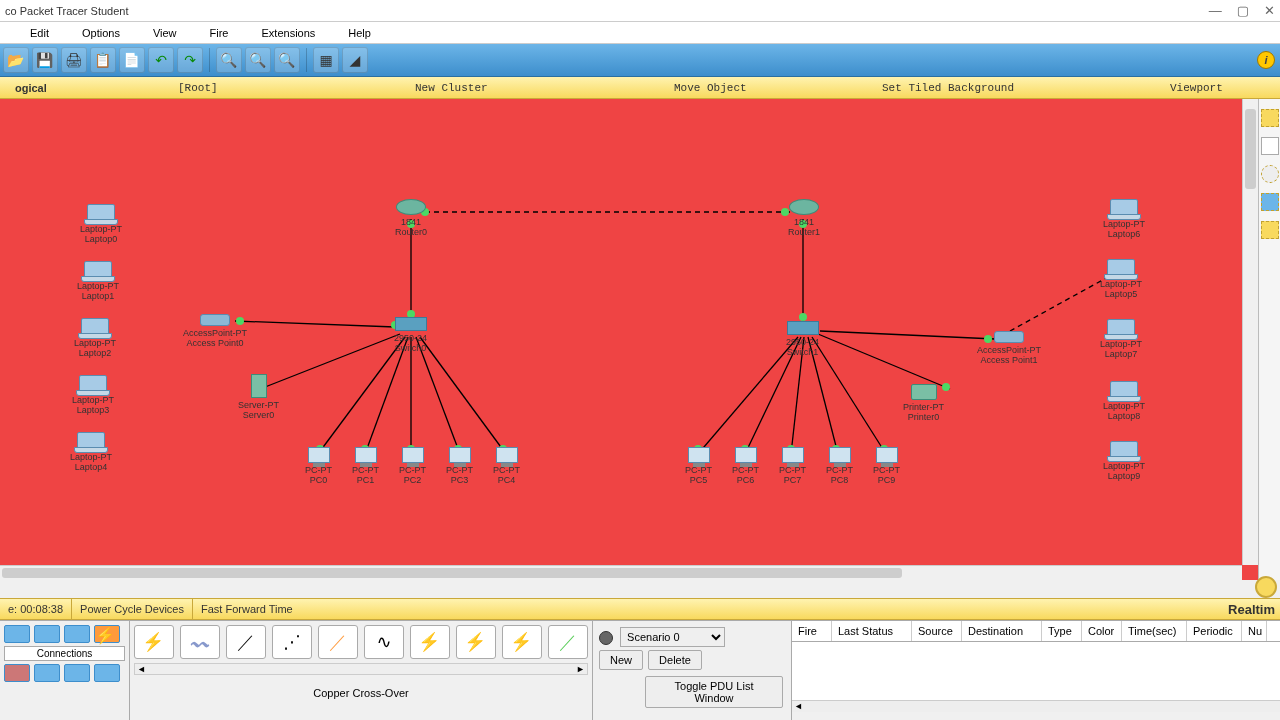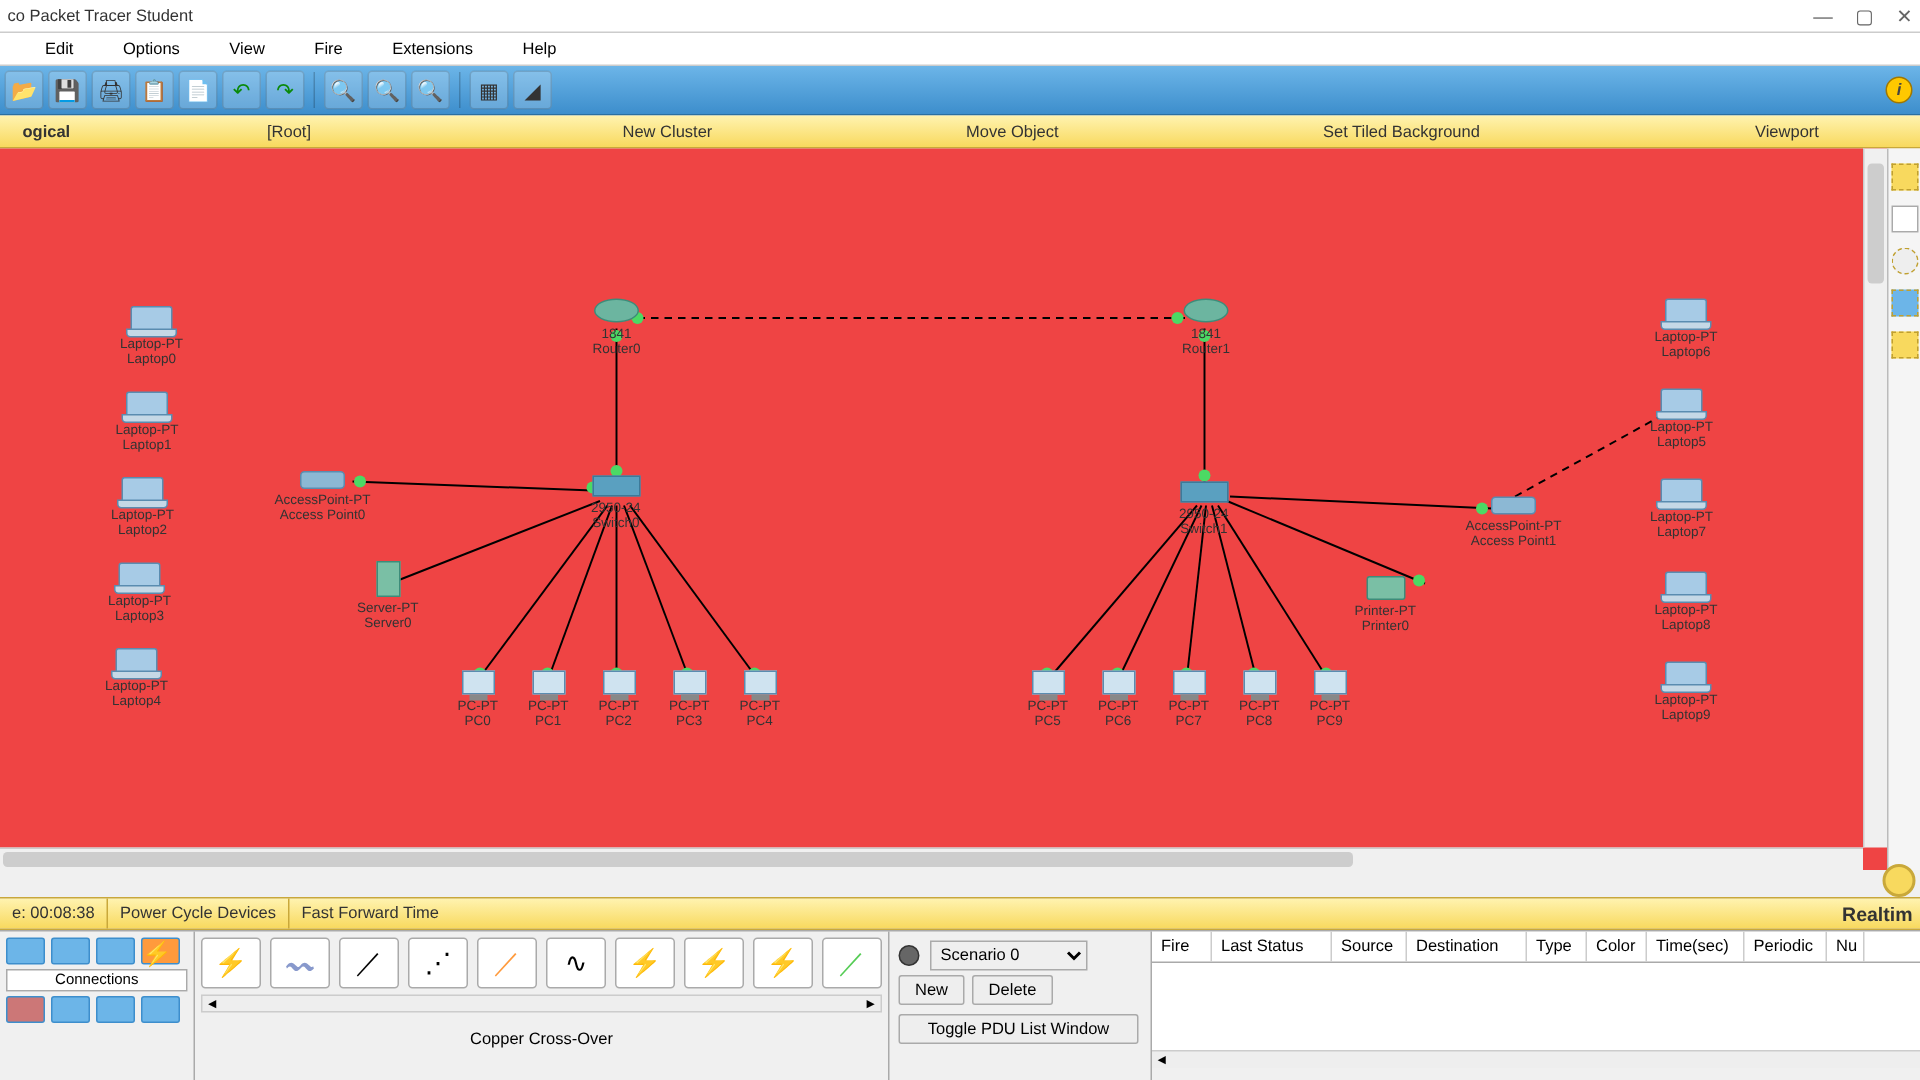--- a/index.html
+++ b/index.html
@@ -11,21 +11,21 @@
 .menubar { height: 22px; background: #fff; border-bottom: 1px solid #ccc; display: flex; align-items: center; padding: 0 5px; }
 .menubar span { font-size: 11px; color: #000; padding: 2px 8px; cursor: pointer; margin-left: 17px; }
 
 .toolbar { height: 33px; background: linear-gradient(#6cb5e8, #3d8ecc); border-bottom: 1px solid #2a6fa0; display: flex; align-items: center; padding: 0 3px; gap: 3px; position: relative; }
 .toolbar .tbtn { width: 26px; height: 26px; background: rgba(255,255,255,0.2); border: 1px solid rgba(0,0,0,0.15); border-radius: 3px; display: flex; align-items: center; justify-content: center; font-size: 14px; color: #333; }
 .toolbar .sep { width: 1px; height: 24px; background: rgba(0,0,0,0.2); margin: 0 3px; }
 .toolbar .info { position: absolute; right: 5px; width: 18px; height: 18px; border-radius: 50%; background: #ffc800; border: 1px solid #a07700; display: flex; align-items:center; justify-content:center; font-size: 11px; font-weight: bold; font-style: italic; color: #444; }
 
 .tabbar { height: 22px; background: linear-gradient(#fff3b0, #f8d95e); border-bottom: 1px solid #c9a83a; display: flex; align-items: center; font-size: 11px; color: #333; position: relative; }
 .tabbar .tab { padding: 0 15px; font-weight: bold; }
-.tabbar .mid { position: absolute; text-align: center; }
+.tabbar .mid { position: absolute; text-align: center; font-family: Liberation Mono, monospace; }
 
 .canvas { position: absolute; top: 99px; left: 0; right: 22px; bottom: 140px; background: #ef4444; overflow: hidden; }
 .canvas .node { position: absolute; text-align: center; font-size: 9px; color: #333; }
 .canvas .node .lbl { line-height: 10px; margin-top: 2px; }
 
 .rightpal { position: absolute; top: 99px; right: 0; width: 22px; bottom: 140px; background: #f5f5f5; border-left: 1px solid #bbb; }
 .rightpal .ic { width: 18px; height: 18px; margin: 10px auto; background: #f8d95e; border: 1px dashed #c0a030; }
 
 .vscroll { position: absolute; top: 99px; right: 22px; width: 16px; bottom: 155px; background: #f0f0f0; border-left: 1px solid #ccc; }
 .vscroll .thumb { position: absolute; top: 10px; left: 2px; right: 2px; height: 80px; background: #cdcdcd; border-radius: 3px; }
@@ -44,21 +44,21 @@
 .devlbl { font-size: 10px; text-align: center; border: 1px solid #aaa; background: #fff; padding: 1px; margin-bottom: 3px; }
 
 .connpal { flex: 0 0 450px; border-right: 1px solid #aaa; padding: 4px; }
 .connrow { display: flex; gap: 6px; margin-bottom: 4px; }
 .connbtn { width: 40px; height: 34px; background: #fff; border: 1px solid #aaa; border-radius: 3px; display: flex; align-items: center; justify-content: center; font-size: 18px; }
 .connname { font-size: 11px; text-align: center; margin-top: 12px; }
 
 .scenbox { flex: 0 0 155px; border-right: 1px solid #aaa; padding: 6px; font-size: 11px; }
 .scenbox select { width: 105px; font-size: 11px; border: 1px solid #aaa; padding: 2px; }
 .scenbox button { font-size: 11px; padding: 3px 10px; margin: 3px 2px 3px 0; background: #eee; border: 1px solid #aaa; border-radius: 2px; }
-.scenbox .wide { width: 160px; }
+.scenbox .wide { width: 138px; margin-left: 46px; }
 .scendot { display:inline-block; width:14px; height:14px; border-radius:50%; background:#666; border:1px solid #333; vertical-align:middle; margin-right:4px;}
 
 .pdutbl { flex: 1; overflow: hidden; font-size: 11px; }
 .pdutbl .hdr { display: flex; border-bottom: 1px solid #aaa; background: #fff; }
 .pdutbl .hdr span { padding: 4px 6px; border-right: 1px solid #ccc; }
 
 svg.topo { position: absolute; top: 0; left: 0; width: 100%; height: 100%; }
 .dash { stroke-dasharray: 5 4; }
 .link { stroke: #000; stroke-width: 1.3; }
 .dot { fill: #4cd964; }
@@ -109,21 +109,21 @@
   <div class="sep"></div>
   <div class="tbtn">▦</div>
   <div class="tbtn">◢</div>
   <div class="info">i</div>
 </div>
 
 <div class="tabbar">
   <div class="tab">ogical</div>
   <div class="mid" style="left:178px">[Root]</div>
   <div class="mid" style="left:415px">New Cluster</div>
-  <div class="mid" style="left:644px">Move Object</div>
+  <div class="mid" style="left:674px">Move Object</div>
   <div class="mid" style="left:882px">Set Tiled Background</div>
   <div class="mid" style="left:1170px">Viewport</div>
 </div>
 
 <div class="canvas">
   <svg class="topo">
     <line class="link dash" x1="425" y1="113" x2="790" y2="113"></line>
     <line class="link" x1="411" y1="120" x2="411" y2="222"></line>
     <line class="link" x1="803" y1="120" x2="803" y2="226"></line>
     <line class="link" x1="395" y1="228" x2="235" y2="222"></line>

